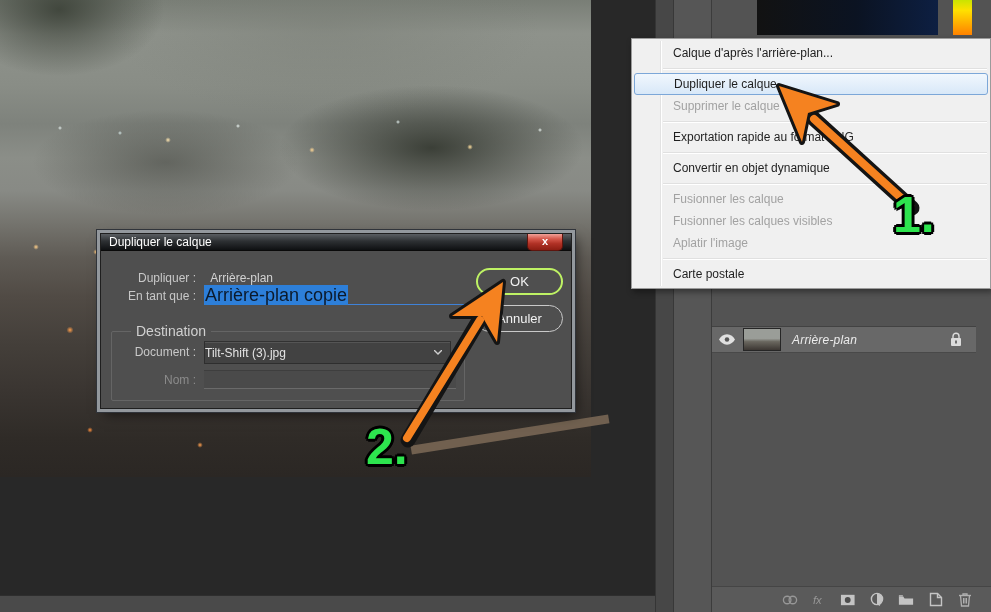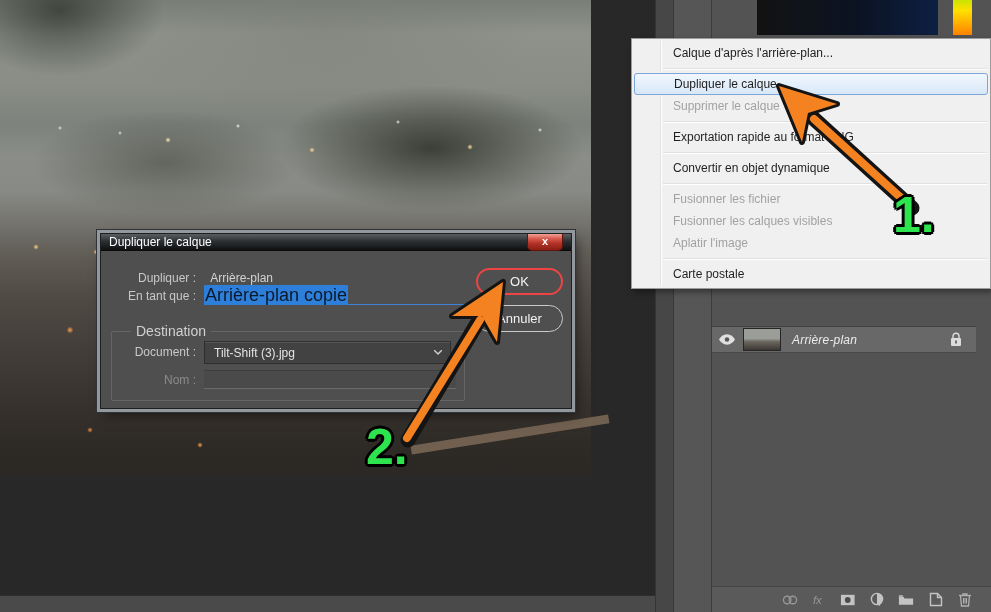--- a/index.html
+++ b/index.html
@@ -98,28 +98,28 @@
   .asinput{position:absolute;left:103px;top:53px;width:277px;height:17px;
     border-bottom:1px solid #3f82d8;font-size:18px;line-height:17px;color:#d2d2d2;}
   .selected-text{background:#2d7fd9;color:#0c1a2b;padding:0 1px;}
   .groupbox{position:absolute;left:10px;top:97px;width:352px;height:68px;
     border:1px solid #656565;border-radius:2px;}
   .legend{position:absolute;left:30px;top:89px;background:#4f4f4f;padding:0 5px;
     font-size:14px;color:#d0d0d0;}
   .dropdown{position:absolute;left:103px;top:107px;width:247px;height:23px;box-sizing:border-box;
     background:#424242;border:1px solid #2e2e2e;border-top-color:#323232;
     box-shadow:inset 0 1px 0 #555;display:flex;align-items:center;
-    font-size:12px;color:#e3e3e3;padding-left:9px;}
+    font-size:12px;color:#e3e3e3;}
   .chev{margin-left:auto;margin-right:8px;width:8px;height:5px;}
   .nameinput{position:absolute;left:103px;top:136px;width:252px;height:19px;box-sizing:border-box;
     background:#4a4a4a;border-top:1px solid #3e3e3e;border-bottom:1px solid #6a6a6a;}
   .dim{color:#8b8b8b;}
   .pillbtn{position:absolute;left:375px;width:87px;height:27px;box-sizing:border-box;
     border-radius:14px;color:#f2f2f2;font-size:13px;text-align:center;line-height:24px;cursor:default;}
-  .okbtn{top:34px;border:2px solid #ef4444;}
+  .okbtn{top:34px;border:2px solid #bef264;}
   .cancelbtn{top:71px;border:1px solid #c9c9c9;line-height:25px;}
 
   
   .arrows{position:absolute;left:0;top:0;pointer-events:none;z-index:40;}
   .badge{position:absolute;z-index:41;font-weight:bold;font-size:50px;color:#2de44e;
     text-shadow:-3px 0 0 #000,3px 0 0 #000,0 -3px 0 #000,0 3px 0 #000,
       -2px -2px 0 #000,2px 2px 0 #000,-2px 2px 0 #000,2px -2px 0 #000;}
   .badge1{left:893px;top:186px;}
   .badge2{left:366px;top:418px;}
   svg text{font-family:"Liberation Sans",sans-serif;}
@@ -211,21 +211,21 @@
   <div class="menu">
     <div class="mi">Calque d'après l'arrière-plan...</div>
     <div class="msep"></div>
     <div class="mi highlight">Dupliquer le calque...</div>
     <div class="mi disabled">Supprimer le calque</div>
     <div class="msep"></div>
     <div class="mi">Exportation rapide au format PNG</div>
     <div class="msep"></div>
     <div class="mi">Convertir en objet dynamique</div>
     <div class="msep"></div>
-    <div class="mi disabled">Fusionner les fichier</div>
+    <div class="mi disabled">Fusionner les calque</div>
     <div class="mi disabled">Fusionner les calques visibles</div>
     <div class="mi disabled">Aplatir l'image</div>
     <div class="msep"></div>
     <div class="mi">Carte postale</div>
   </div>
 
   <div class="dialog">
     <div class="dtitle">
       <span>Dupliquer le calque</span>
       <span class="dclose">x</span>

